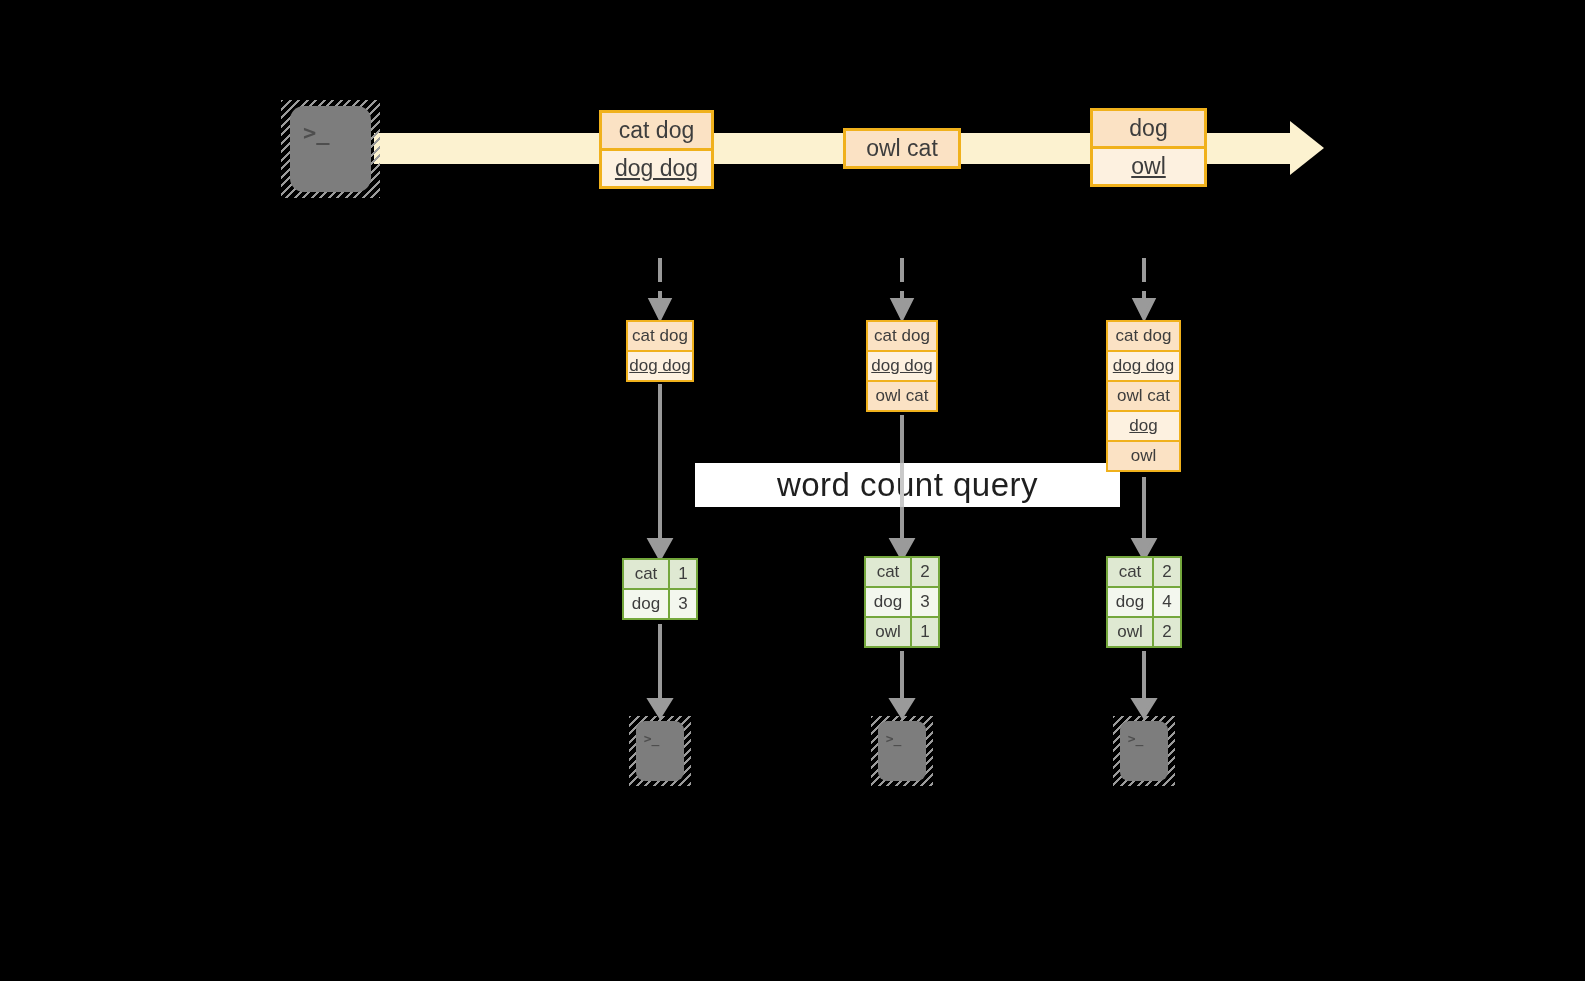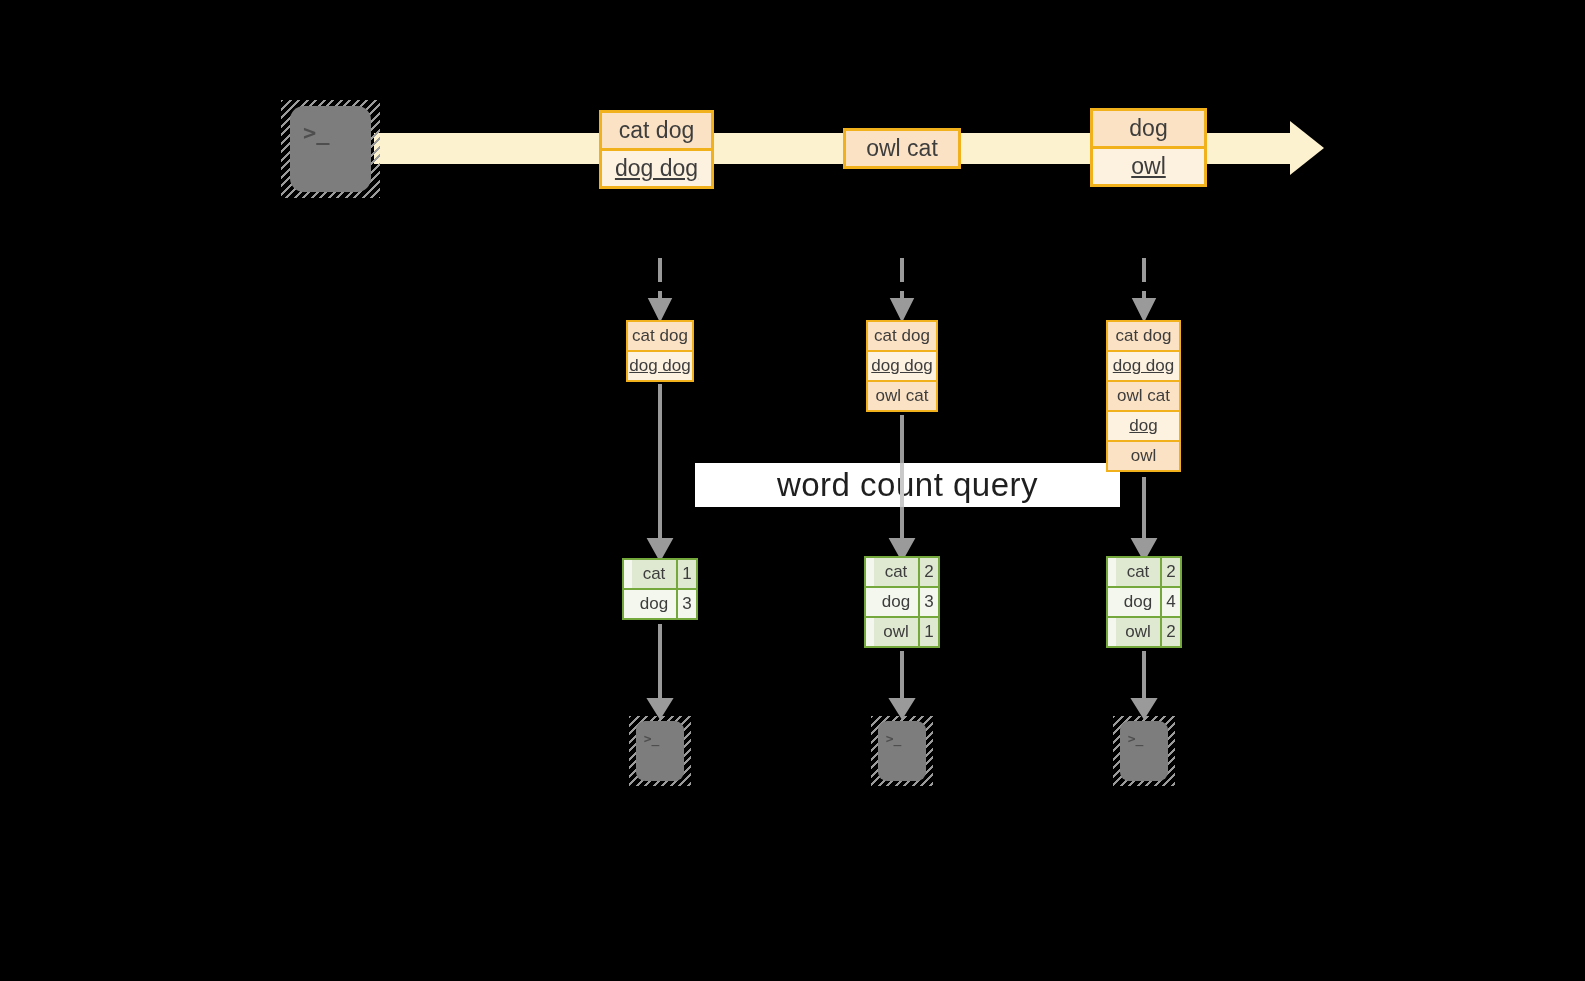--- a/index.html
+++ b/index.html
@@ -35,21 +35,21 @@
   .state-box .row{height:28px;font-size:17px;border-top-width:2.5px;}
 
   
   .query-label{position:absolute;left:695px;top:463px;width:425px;height:44px;
         background:#ffffff;z-index:1;display:flex;align-items:center;justify-content:center;
         font-size:33px;font-weight:300;color:#1f1f1f;letter-spacing:.5px;}
 
   
   .gtable{position:absolute;z-index:3;box-sizing:border-box;width:76px;
         border:2.5px solid #74a73c;background:#f3f7ee;}
-  .gtable .trow{display:flex;border-top:2.5px solid #74a73c;padding-left:8px;}
+  .gtable .trow{display:flex;border-top:2.5px solid #74a73c;}
   .gtable .trow:first-child{border-top:none;}
   .gtable .word{width:44px;height:28px;display:flex;align-items:center;justify-content:center;
         font-size:17px;border-right:2.5px solid #74a73c;}
   .gtable .num{flex:1;height:28px;display:flex;align-items:center;justify-content:center;
         font-size:17px;}
   .g-dark{background:#dfe9d2;}
   .g-light{background:#f3f7ee;}
 
   .arrows{position:absolute;left:0;top:0;z-index:2;}
 </style>

